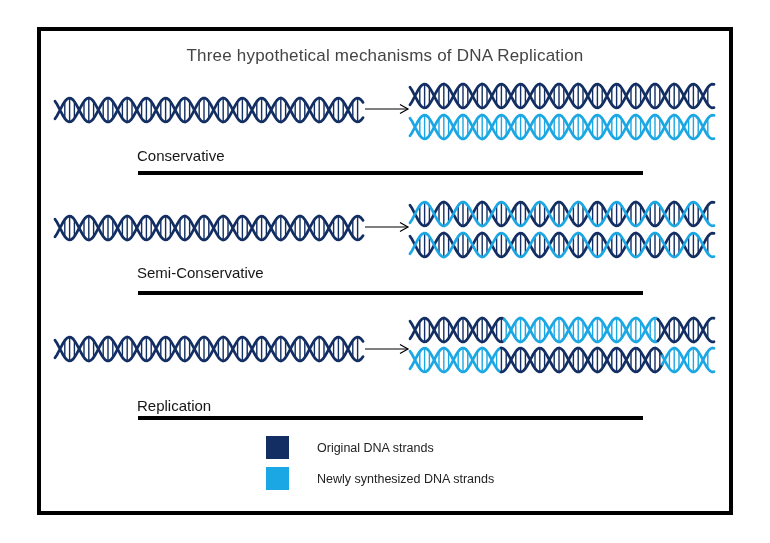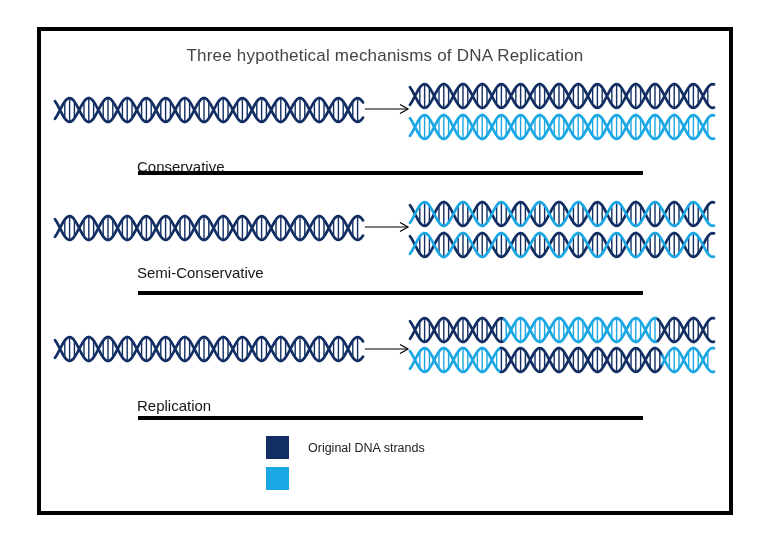--- a/index.html
+++ b/index.html
@@ -18,21 +18,21 @@
   .mech-label{
     position:absolute;left:137px;font-size:15px;color:#161616;
   }
   .rule{
     position:absolute;left:138px;width:505px;height:4px;background:#000;
   }
   #helix-canvas{position:absolute;left:0;top:0;}
   .legend{position:absolute;left:266px;top:436px;}
   .legend-row{position:absolute;left:0;display:flex;align-items:center;}
   .swatch{width:23px;height:23px;display:inline-block;}
-  .legend-label{margin-left:19px;font-size:12.5px;color:#222222;white-space:nowrap;}
+  .legend-label{margin-left:28px;font-size:12.5px;color:#222222;white-space:nowrap;}
 </style>
 </head>
 <body>
 
 <div class="frame"></div>
 
 <svg id="helix-canvas" width="770" height="543">
     <g>
       <line x1="64.8" y1="118.48528137423857" x2="64.8" y2="101.51471862576143" stroke="#122e63" stroke-width="1.4"></line>
       <line x1="69.6" y1="122" x2="69.6" y2="98" stroke="#122e63" stroke-width="1.4"></line>
@@ -503,30 +503,31 @@
       <path d="M501.2 372.0L503.2 371.5L505.2 369.8L507.2 367.0L509.2 363.5L511.2 359.6L513.2 355.8L515.2 352.4L517.2 349.8L519.2 348.3L521.2 348.1L523.2 349.1L525.2 351.2L527.2 354.3L529.2 358.0L531.2 362.0L533.2 365.7L535.2 368.8L537.2 370.9L539.2 371.9L541.2 371.7L543.2 370.2L545.2 367.6L547.2 364.2L549.2 360.4L551.2 356.5L553.2 353.0L555.2 350.2L557.2 348.5L559.2 348.0L561.2 348.8L563.2 350.7L565.2 353.7L567.2 357.3L569.2 361.2L571.2 365.0L573.2 368.2L575.2 370.6L577.2 371.8L579.2 371.8L581.2 370.6L583.2 368.2L585.2 365.0L587.2 361.2L589.2 357.3L591.2 353.7L593.2 350.7L595.2 348.8L597.2 348.0L599.2 348.5L601.2 350.2L603.2 353.0L605.2 356.5L607.2 360.4L609.2 364.2L611.2 367.6L613.2 370.2L615.2 371.7L617.2 371.9L619.2 370.9L621.2 368.8L623.2 365.7L625.2 362.0L627.2 358.0L629.2 354.3L631.2 351.2L633.2 349.1L635.2 348.1L637.2 348.3L639.2 349.8L641.2 352.4L643.2 355.8L645.2 359.6L647.2 363.5L649.2 367.0L651.2 369.8L653.2 371.5L655.2 372.0L657.2 371.2L659.2 369.3L661.2 366.3L662.3 364.4" fill="none" stroke="#122e63" stroke-width="2.7" stroke-linecap="round"></path>
       <path d="M662.3 364.4L664.3 360.5L666.3 356.7L668.3 353.1L670.3 350.3L672.3 348.6L674.3 348.0L676.3 348.7L678.3 350.6L680.3 353.5L682.3 357.1L684.3 361.0L686.3 364.8L688.3 368.1L690.3 370.5L692.3 371.8L694.3 371.9L696.3 370.7L698.3 368.3L700.3 365.1L702.3 361.3L704.3 357.4L706.3 353.8L708.3 350.8L710.3 348.8L712.3 348.0L714.0 348.3" fill="none" stroke="#1ba7e4" stroke-width="2.7" stroke-linecap="round"></path>
       <path d="M410.0 368.8L412.0 365.7L414.0 362.0L416.0 358.0L418.0 354.3L420.0 351.2L422.0 349.1L424.0 348.1L426.0 348.3L428.0 349.8L430.0 352.4L432.0 355.8L434.0 359.6L436.0 363.5L438.0 367.0L440.0 369.8L442.0 371.5L444.0 372.0L446.0 371.2L448.0 369.3L450.0 366.3L452.0 362.7L454.0 358.8L456.0 355.0L458.0 351.8L460.0 349.4L462.0 348.2L464.0 348.2L466.0 349.4L468.0 351.8L470.0 355.0L472.0 358.8L474.0 362.7L476.0 366.3L478.0 369.3L480.0 371.2L482.0 372.0L484.0 371.5L486.0 369.8L488.0 367.0L490.0 363.5L492.0 359.6L494.0 355.8L496.0 352.4L498.0 349.8L500.0 348.3L501.2 348.0" fill="none" stroke="#1ba7e4" stroke-width="2.7" stroke-linecap="round"></path>
       <path d="M501.2 348.0L503.2 348.5L505.2 350.2L507.2 353.0L509.2 356.5L511.2 360.4L513.2 364.2L515.2 367.6L517.2 370.2L519.2 371.7L521.2 371.9L523.2 370.9L525.2 368.8L527.2 365.7L529.2 362.0L531.2 358.0L533.2 354.3L535.2 351.2L537.2 349.1L539.2 348.1L541.2 348.3L543.2 349.8L545.2 352.4L547.2 355.8L549.2 359.6L551.2 363.5L553.2 367.0L555.2 369.8L557.2 371.5L559.2 372.0L561.2 371.2L563.2 369.3L565.2 366.3L567.2 362.7L569.2 358.8L571.2 355.0L573.2 351.8L575.2 349.4L577.2 348.2L579.2 348.2L581.2 349.4L583.2 351.8L585.2 355.0L587.2 358.8L589.2 362.7L591.2 366.3L593.2 369.3L595.2 371.2L597.2 372.0L599.2 371.5L601.2 369.8L603.2 367.0L605.2 363.5L607.2 359.6L609.2 355.8L611.2 352.4L613.2 349.8L615.2 348.3L617.2 348.1L619.2 349.1L621.2 351.2L623.2 354.3L625.2 358.0L627.2 362.0L629.2 365.7L631.2 368.8L633.2 370.9L635.2 371.9L637.2 371.7L639.2 370.2L641.2 367.6L643.2 364.2L645.2 360.4L647.2 356.5L649.2 353.0L651.2 350.2L653.2 348.5L655.2 348.0L657.2 348.8L659.2 350.7L661.2 353.7L662.3 355.6" fill="none" stroke="#122e63" stroke-width="2.7" stroke-linecap="round"></path>
       <path d="M662.3 355.6L664.3 359.5L666.3 363.3L668.3 366.9L670.3 369.7L672.3 371.4L674.3 372.0L676.3 371.3L678.3 369.4L680.3 366.5L682.3 362.9L684.3 359.0L686.3 355.2L688.3 351.9L690.3 349.5L692.3 348.2L694.3 348.1L696.3 349.3L698.3 351.7L700.3 354.9L702.3 358.7L704.3 362.6L706.3 366.2L708.3 369.2L710.3 371.2L712.3 372.0L714.0 371.7" fill="none" stroke="#1ba7e4" stroke-width="2.7" stroke-linecap="round"></path>
     </g>
   </svg>
 
 <div class="title">Three hypothetical mechanisms of DNA Replication</div>
 
-<div class="mech-label" style="top:158px">Conservative</div>
+<div class="mech-label" style="top:147px">Conservative</div>
 <div class="rule" style="top:171px"></div>
 
 <div class="mech-label" style="top:264px">Semi-Conservative</div>
 <div class="rule" style="top:291px"></div>
 
 <div class="mech-label" style="top:397px">Replication</div>
 <div class="rule" style="top:416px"></div>
 
 <div class="legend">
   <div class="legend-row" style="top:0px">
     <span class="swatch" style="background: rgb(18, 46, 99);"></span>
     <span class="legend-label">Original DNA strands</span>
   </div>
   <div class="legend-row" style="top:31px">
     <span class="swatch" style="background: rgb(27, 167, 228);"></span>
+    <span class="legend-label">Newly synthesized DNA strands</span>
   </div>
 </div>
 
 </body></html>

